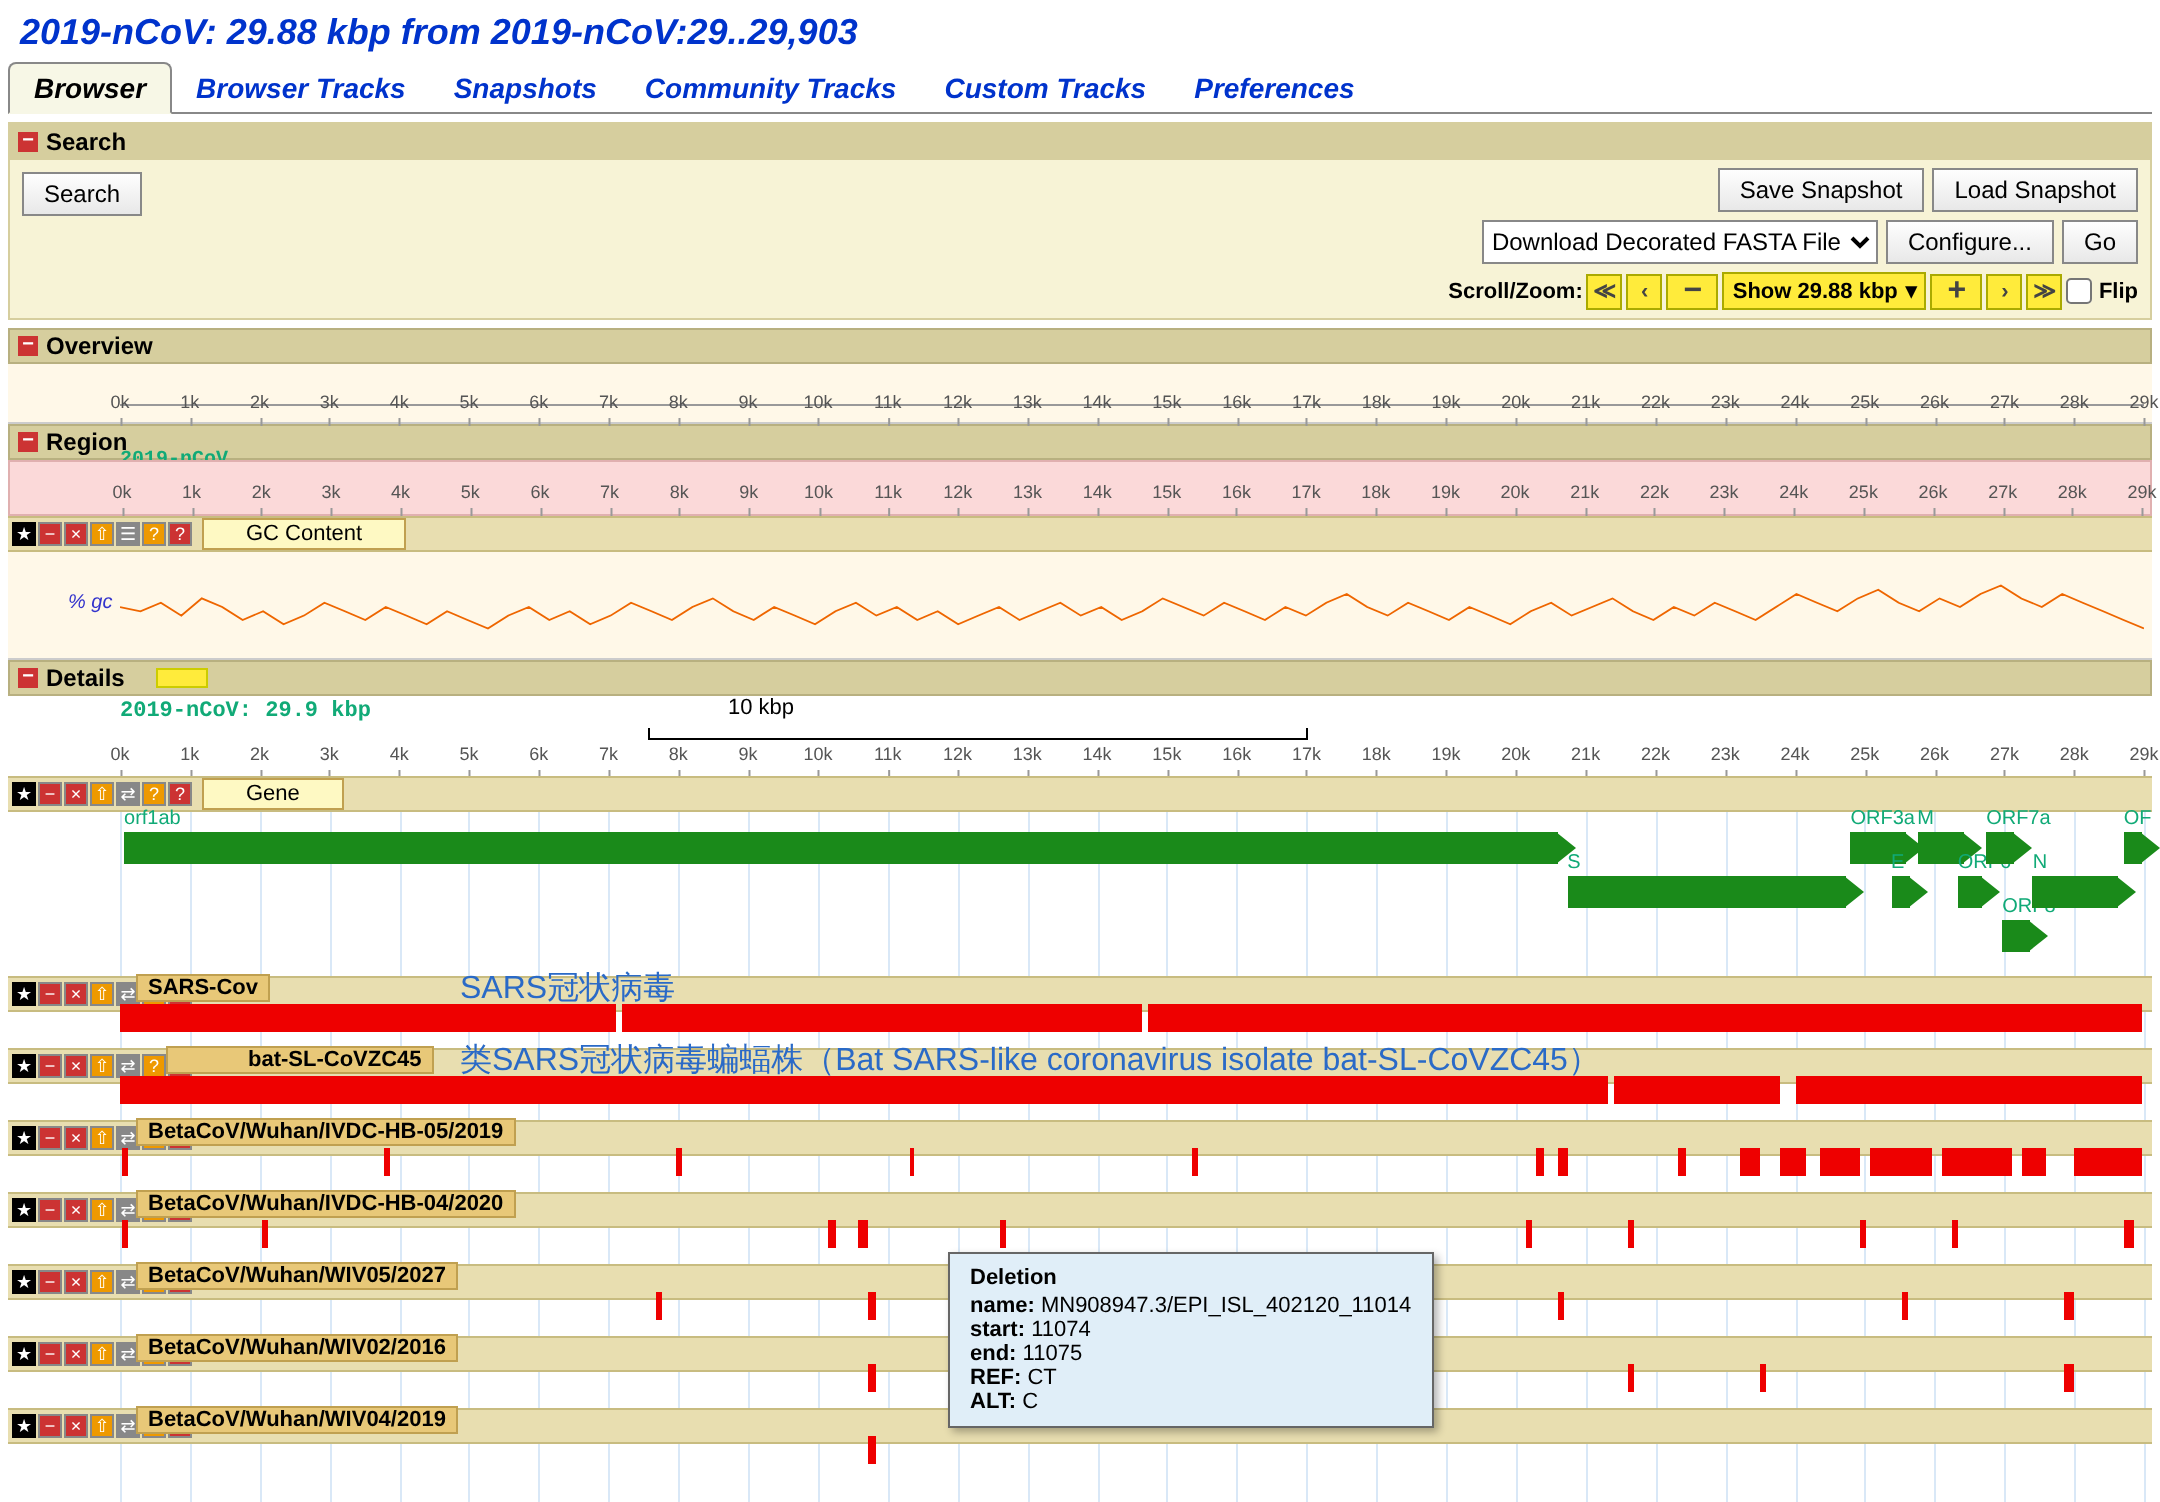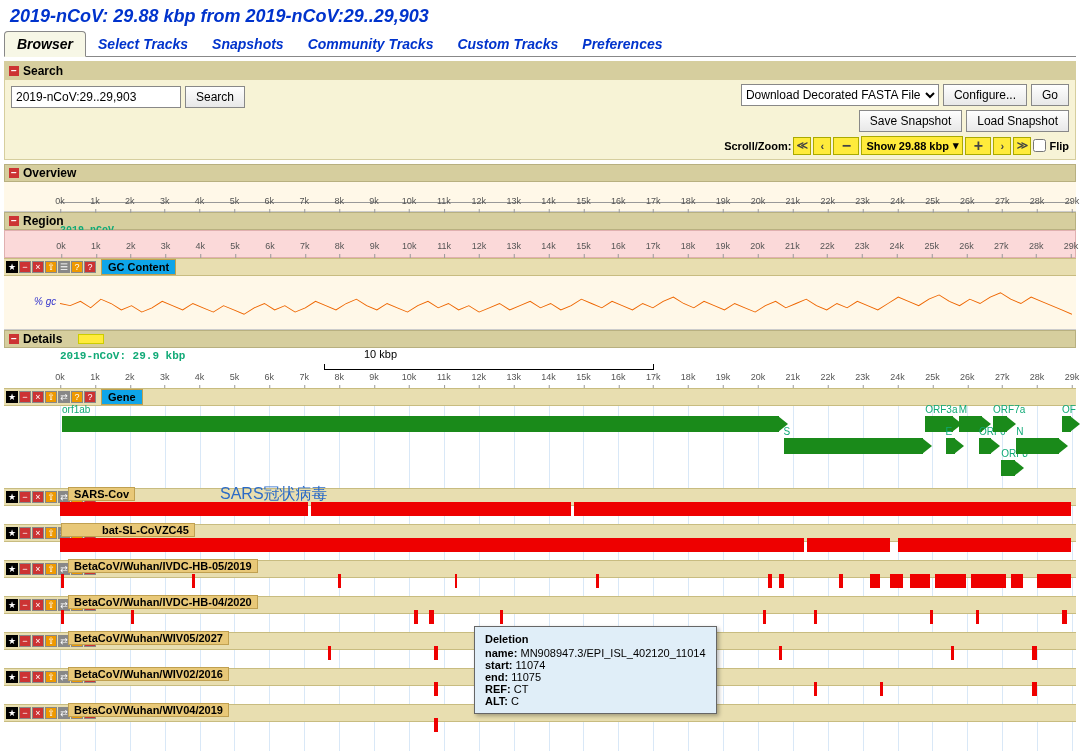--- a/index.html
+++ b/index.html
@@ -32,21 +32,21 @@
 .tick { position:absolute; top:0; font-size:9px; color:#555; transform:translateX(-50%); }
 .tick::after { content:""; position:absolute; left:50%; top:13px; width:1px; height:4px; background:#999; }
 .regionruler { height:28px; background:#fbd9d9; position:relative; border:1px solid #e0b0b0; }
 .regionruler .ticks { position:absolute; top:10px; bottom:0; left:56px; right:4px; }
 .trackctrl { background:#e8deb0; border-top:1px solid #c8bc80; border-bottom:1px solid #c8bc80; display:flex; align-items:center; height:18px; padding-left:2px; gap:1px; }
 .tc { width:12px; height:12px; display:inline-flex; align-items:center; justify-content:center; font-size:9px; border:1px solid #888; }
 .tc.star { background:#000; color:#fff; border:none; }
 .tc.red { background:#c33; color:#fff; }
 .tc.or { background:#e90; color:#fff; }
 .tc.gr { background:#888; color:#fff; }
-.tracklabel { background:#0ea5e9; border:1px solid #c0a050; padding:1px 6px; font-size:11px; font-weight:bold; display:inline-block; margin-left:4px; }
+.tracklabel { background:#fef9c3; border:1px solid #c0a050; padding:1px 21px; font-size:11px; font-weight:normal; display:inline-block; margin-left:4px; }
 .gcplot { height:54px; background:#fff8e8; position:relative; border-bottom:1px solid #ccc; }
 .gcaxis { position:absolute; left:30px; top:20px; color:#33c; font-size:10px; font-style:italic; }
 .gcline { position:absolute; left:56px; right:4px; top:6px; bottom:4px; }
 .detailsarea { position:relative; background:#fff; }
 .detailruler { position:relative; height:40px; background:#fff; }
 .detaillabel { position:absolute; left:56px; top:2px; font-family:'Courier New',monospace; font-size:11px; font-weight:bold; color:#1a7; }
 .dscale { position:absolute; top:0; left:330px; font-size:11px; }
 .dscaleline { position:absolute; top:16px; left:330px; width:340px; height:6px; border-left:1px solid #000; border-right:1px solid #000; border-bottom:1px solid #000; }
 .detailruler .ticks { position:absolute; top:24px; bottom:0; left:56px; right:4px; }
 .gridlines { position:absolute; top:0; bottom:0; left:56px; right:4px; pointer-events:none; }
@@ -65,48 +65,47 @@
 .chk { display:inline-flex; align-items:center; gap:3px; font-weight:bold; }
 .highlight { position:absolute; background:#ffeb3b; border:1px solid #cc0; }
 </style>
 </head>
 <body>
 
 <div class="title">2019-nCoV: 29.88 kbp from 2019-nCoV:29..29,903</div>
 
 <div class="tabs" id="tabbar">
     <div class="tab active">Browser</div>
-    <div class="tab">Select Tracks</div>
+    <div class="tab">Browser Tracks</div>
     <div class="tab">Snapshots</div>
     <div class="tab">Community Tracks</div>
     <div class="tab">Custom Tracks</div>
     <div class="tab">Preferences</div>
   </div>
 
 <div class="panel">
   <div class="sectionbar">
     <span class="minus">−</span>
     <span>Search</span>
   </div>
   <div class="searchrow">
     <div class="searchleft">
       <div class="inputrow">
-        <input type="text" style="width: 170px;" value="2019-nCoV:29..29,903">
         <button class="btn">Search</button>
       </div>
     </div>
     <div class="rightctrl">
+      <div class="rightrow">
+        <button class="btn">Save Snapshot</button>
+        <button class="btn">Load Snapshot</button>
+      </div>
       <div class="rightrow">
         <select><option>Download Decorated FASTA File</option></select>
         <button class="btn">Configure...</button>
         <button class="btn">Go</button>
-      </div>
-      <div class="rightrow">
-        <button class="btn">Save Snapshot</button>
-        <button class="btn">Load Snapshot</button>
       </div>
       <div class="zoomrow">
         <span>Scroll/Zoom:</span>
         <span class="zbtn">≪</span>
         <span class="zbtn">‹</span>
         <span class="zbtn" style="width:26px;font-size:16px">−</span>
         <span class="zoomsel">
             <span>Show 29.88 kbp</span>
             <span>▾</span>
           </span>
@@ -343,36 +342,37 @@
           <span class="tc star">★</span>
           <span class="tc red">−</span>
           <span class="tc red">×</span>
           <span class="tc or">⇧</span>
           <span class="tc gr">⇄</span>
           <span class="tc or">?</span>
           <span class="tc red">?</span>
         </div>
         <div class="aligntrack" style="position: absolute; top: 0px; left: 56px; right: 4px;">
           <span class="alignlabel" style="left: 8px;">SARS-Cov</span>
-          <span class="annot" style="left: 160px; top: -4px; text-align: center;">SARS冠状病毒</span>
+          <span class="annot" style="left: 170px; top: -4px; text-align: center;">SARS冠状病毒</span>
           <div class="alignbar" style="left: 0%; width: 24.5%;"></div>
           <div class="alignbar" style="left: 24.8%; width: 25.7%;"></div>
           <div class="alignbar" style="left: 50.8%; width: 49.1%;"></div>
         </div>
         <div class="trackctrl" style="position: absolute; top: 36px; left: 0px; right: 0px;">
           <span class="tc star">★</span>
           <span class="tc red">−</span>
           <span class="tc red">×</span>
           <span class="tc or">⇧</span>
           <span class="tc gr">⇄</span>
           <span class="tc or">?</span>
           <span class="tc red">?</span>
         </div>
         <div class="aligntrack" style="position: absolute; top: 36px; left: 56px; right: 4px;">
-          <span class="alignlabel" style="left: 1px; padding-left: 40px;">bat-SL-CoVZC45</span>
+          <span class="alignlabel" style="left: 23px; padding-left: 40px;">bat-SL-CoVZC45</span>
+          <span class="annot" style="left: 170px; top: -4px;">类SARS冠状病毒蝙蝠株（Bat SARS-like coronavirus isolate bat-SL-CoVZC45）</span>
           <div class="alignbar" style="left: 0%; width: 73.5%;"></div>
           <div class="alignbar" style="left: 73.8%; width: 8.2%;"></div>
           <div class="alignbar" style="left: 82.8%; width: 17.1%;"></div>
         </div>
         <div class="trackctrl" style="position: absolute; top: 72px; left: 0px; right: 0px;">
           <span class="tc star">★</span>
           <span class="tc red">−</span>
           <span class="tc red">×</span>
           <span class="tc or">⇧</span>
           <span class="tc gr">⇄</span>

